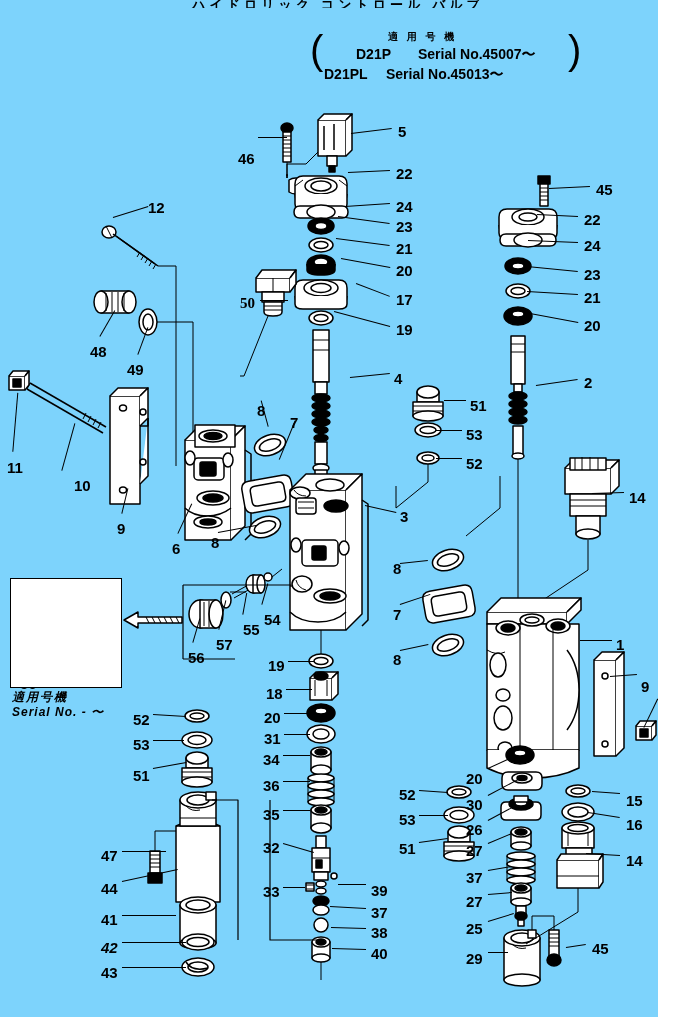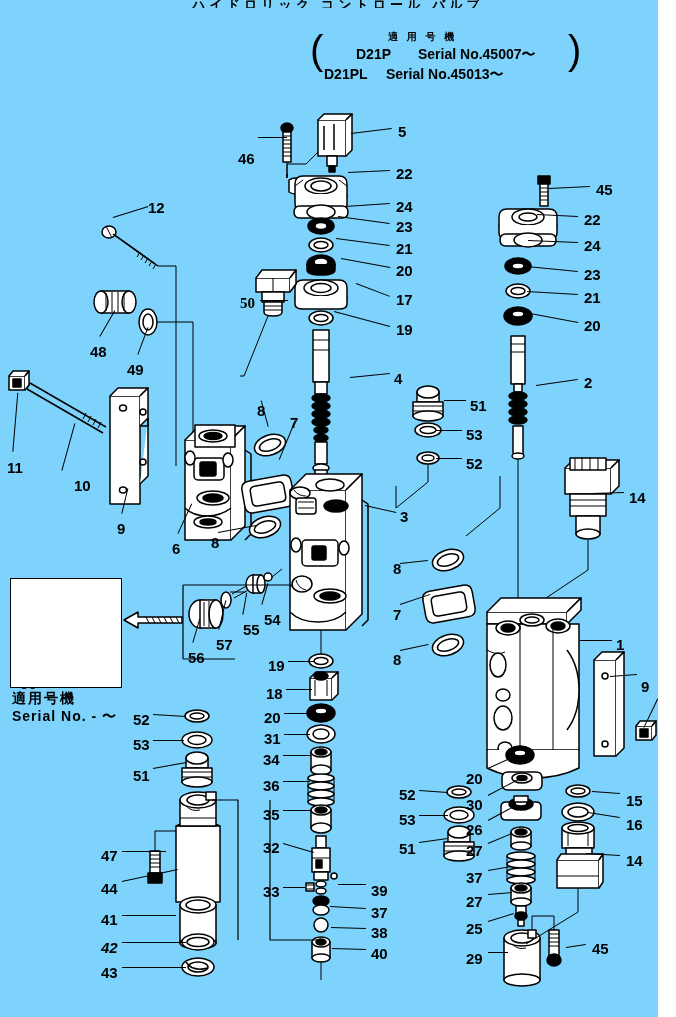--- a/index.html
+++ b/index.html
@@ -84,24 +84,25 @@
   .inset-box{
     position:absolute;
     left:10px; top:578px;
     width:110px; height:108px;
     border:1.6px solid #000;
     background:#fff;
   }
   .inset-cap{
     position:absolute;
     left:12px; top:690px;
-    font-size:14px;
+    font-size:12px;
     font-weight:bold;
     line-height:1.25;
     white-space:nowrap;
+    font-style:italic;
   }
   .inset-cap .jp{letter-spacing:2px;}
   .inset-cap .en{letter-spacing:1px;}
 
   
   .part{position:absolute;}
   svg{display:block; overflow:visible;}
 </style>
 </head>
 <body>

